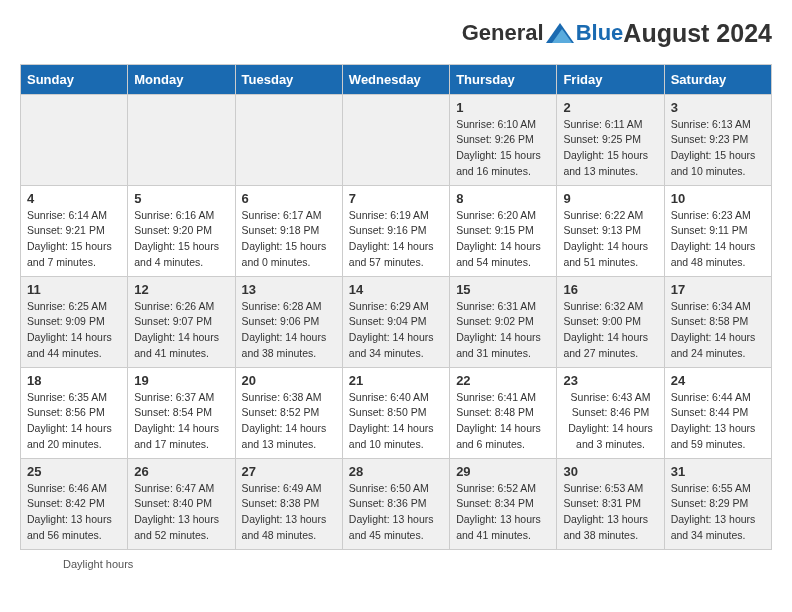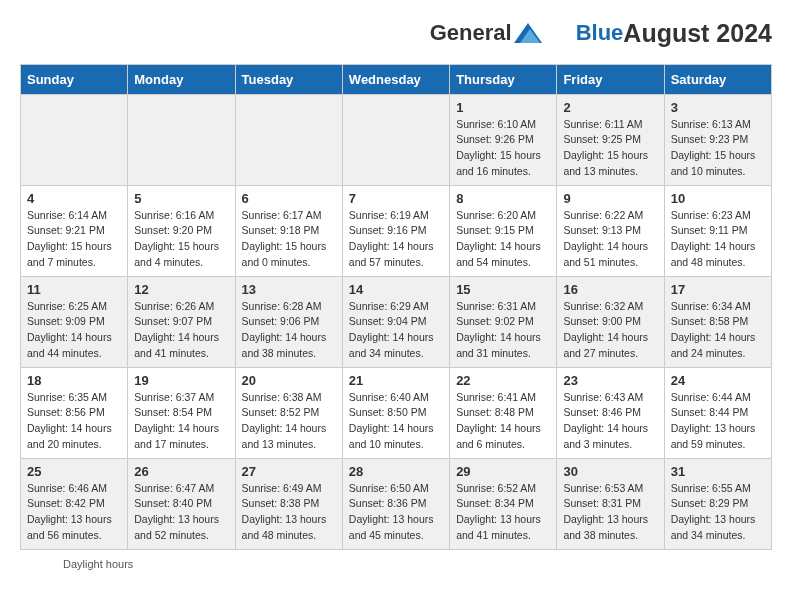--- a/index.html
+++ b/index.html
@@ -22,21 +22,21 @@
       align-items: flex-start;
     }
     .logo-text {
       display: flex;
       align-items: center;
       font-size: 22px;
       font-weight: bold;
       color: #333;
     }
     .logo-general { color: #333; }
-    .logo-blue { color: #1a6ab1; margin-left: 32px; }
+    .logo-blue { color: #1a6ab1; }
     .logo-icon {
       width: 28px;
       height: 20px;
       margin: 0 2px;
     }
     .title-block {
       text-align: right;
     }
     .month-year {
       font-size: 25px;
@@ -290,21 +290,21 @@
         </td>
         <td>
           <span class="day-number">22</span>
           <div class="day-info" style="white-space: pre-line;">Sunrise: 6:41 AM
 Sunset: 8:48 PM
 Daylight: 14 hours
 and 6 minutes.</div>
         </td>
         <td>
           <span class="day-number">23</span>
-          <div class="day-info" style="white-space: pre-line;">Sunrise: 6:43 AM
+          <div class="day-info" style="white-space: pre-line; text-align: center;">Sunrise: 6:43 AM
 Sunset: 8:46 PM
 Daylight: 14 hours
 and 3 minutes.</div>
         </td>
         <td>
           <span class="day-number">24</span>
           <div class="day-info" style="white-space: pre-line;">Sunrise: 6:44 AM
 Sunset: 8:44 PM
 Daylight: 13 hours
 and 59 minutes.</div>

